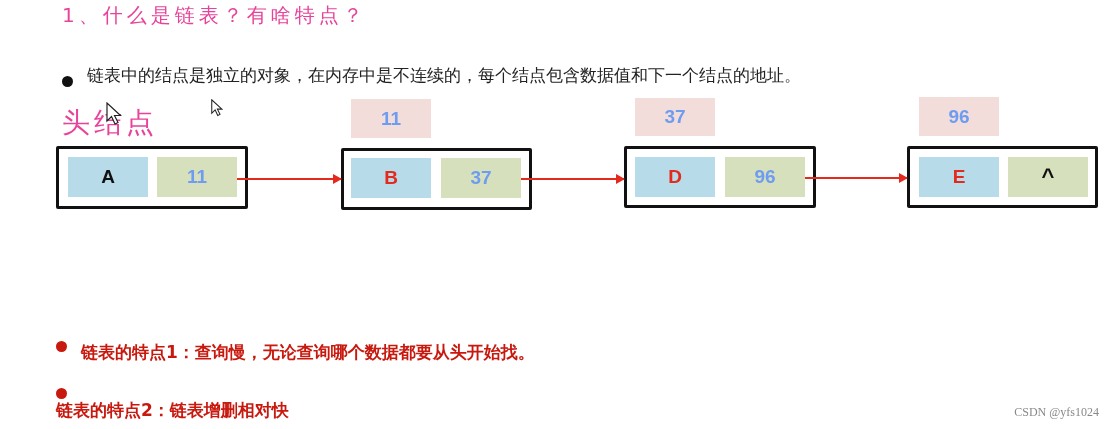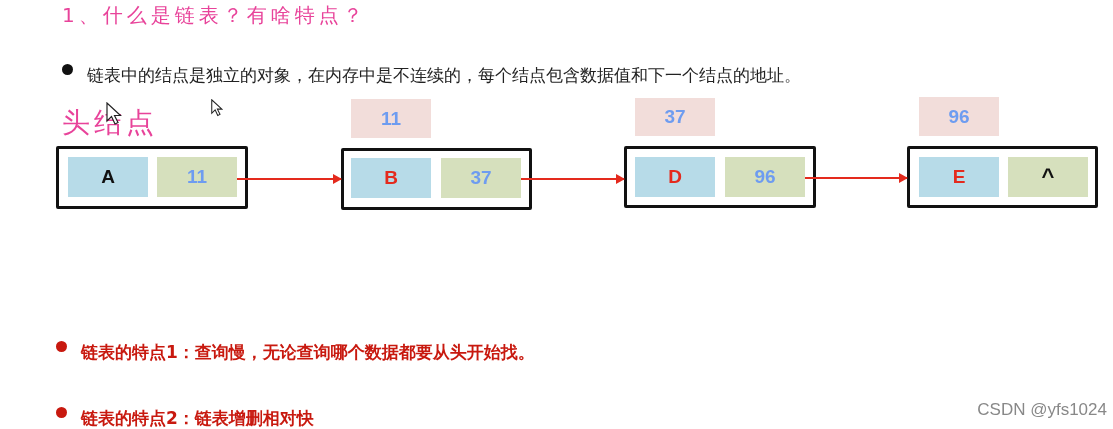--- a/index.html
+++ b/index.html
@@ -1,40 +1,40 @@
 <!DOCTYPE html>
 <html><head>
   <meta charset="utf-8">
   <style>
     html, body { margin: 0; padding: 0; background: #ffffff; }
     body { width: 1113px; height: 429px; position: relative; overflow: hidden;
            font-family: "DejaVu Sans", "Liberation Sans", sans-serif; }
     .abs { position: absolute; }
     .title { left: 62px; top: 2px; font-size: 20px; color: #e8439a; letter-spacing: 4px;
              font-family: "DejaVu Sans", sans-serif; white-space: nowrap; }
-    .bullet-line { left: 62px; top: 64px; font-size: 17px; color: #222; white-space: nowrap; display: flex; align-items: flex-start; }
+    .bullet-line { left: 62px; top: 64px; font-size: 17px; color: #222; white-space: nowrap; display: flex; align-items: flex-end; }
     .dot { width: 11px; height: 11px; border-radius: 50%; display: inline-block; margin-right: 14px; }
     .dot.black { background: #111; }
     .dot.red { background: #c8190f; }
     .head-label { left: 62px; top: 104px; font-size: 28px; color: #e8439a; letter-spacing: 4px; white-space: nowrap; }
     .node { border: 3px solid #111; box-sizing: border-box; background: #fff; border-radius: 2px; }
     .cell { display: flex; align-items: center; justify-content: center; font-weight: bold; font-size: 19px;
             font-family: "Liberation Sans", "DejaVu Sans", sans-serif; }
     .cell.data { background: #b7dbe8; }
     .cell.next { background: #d6e0bd; }
     .addr { background: #f2ddda; display: flex; align-items: center; justify-content: center;
             font-weight: bold; font-size: 19px; color: #6e9cf0; font-family: "Liberation Sans", sans-serif; }
     .c-black { color: #111; }
     .c-red { color: #e42a1d; }
     .c-blue { color: #6e9cf0; }
     .arrow { height: 2px; background: #e42a1d; }
     .arrow::after { content: ""; position: absolute; right: -1px; top: -4px; border-left: 9px solid #e42a1d;
                     border-top: 5px solid transparent; border-bottom: 5px solid transparent; }
     .feature { left: 56px; font-size: 17px; font-weight: bold; color: #c8190f; white-space: nowrap; display: flex; align-items: flex-start; }
-    .watermark { right: 6px; bottom: 9px; font-size: 17px; color: #888; font-family: Liberation Sans, sans-serif; }
+    .watermark { right: 14px; bottom: 9px; font-size: 12px; color: #888; font-family: Liberation Serif, serif; }
     .cursor { width: 16px; height: 24px; }
   </style>
 </head>
 <body>
 
 <div class="abs title">1、什么是链表？有啥特点？</div>
 
 <div class="abs bullet-line">
   <span class="dot black"></span>
   <span>链表中的结点是独立的对象，在内存中是不连续的，每个结点包含数据值和下一个结点的地址。</span>
@@ -63,21 +63,21 @@
 <div class="abs cell next c-black" style="left:1008px; top:157px; width:80px; height:40px; font-size:22px;">^</div>
 
 <div class="abs arrow" style="left:237px; top:178px; width:104px;"></div>
 <div class="abs arrow" style="left:521px; top:178px; width:103px;"></div>
 <div class="abs arrow" style="left:805px; top:177px; width:102px;"></div>
 
 <div class="abs feature" style="top:341px;">
   <span class="dot red"></span>
   <span>链表的特点1：查询慢，无论查询哪个数据都要从头开始找。</span>
 </div>
-<div class="abs feature" style="top:407px;">
+<div class="abs feature" style="top:388px;flex-direction:column;">
   <span class="dot red"></span>
   <span>链表的特点2：链表增删相对快</span>
 </div>
 
 <svg class="abs cursor" style="left:106px; top:102px;" viewBox="0 0 16 24">
   <path d="M1 1 L1 19 L5.5 14.5 L9 22 L12 20.5 L8.5 13.5 L14.5 13.5 Z" fill="#fff" stroke="#222" stroke-width="1.2"></path>
 </svg>
 <svg class="abs" style="left:211px; top:99px; width:12px; height:18px;" viewBox="0 0 16 24">
   <path d="M1 1 L1 19 L5.5 14.5 L9 22 L12 20.5 L8.5 13.5 L14.5 13.5 Z" fill="#fff" stroke="#222" stroke-width="1.4"></path>
 </svg>

